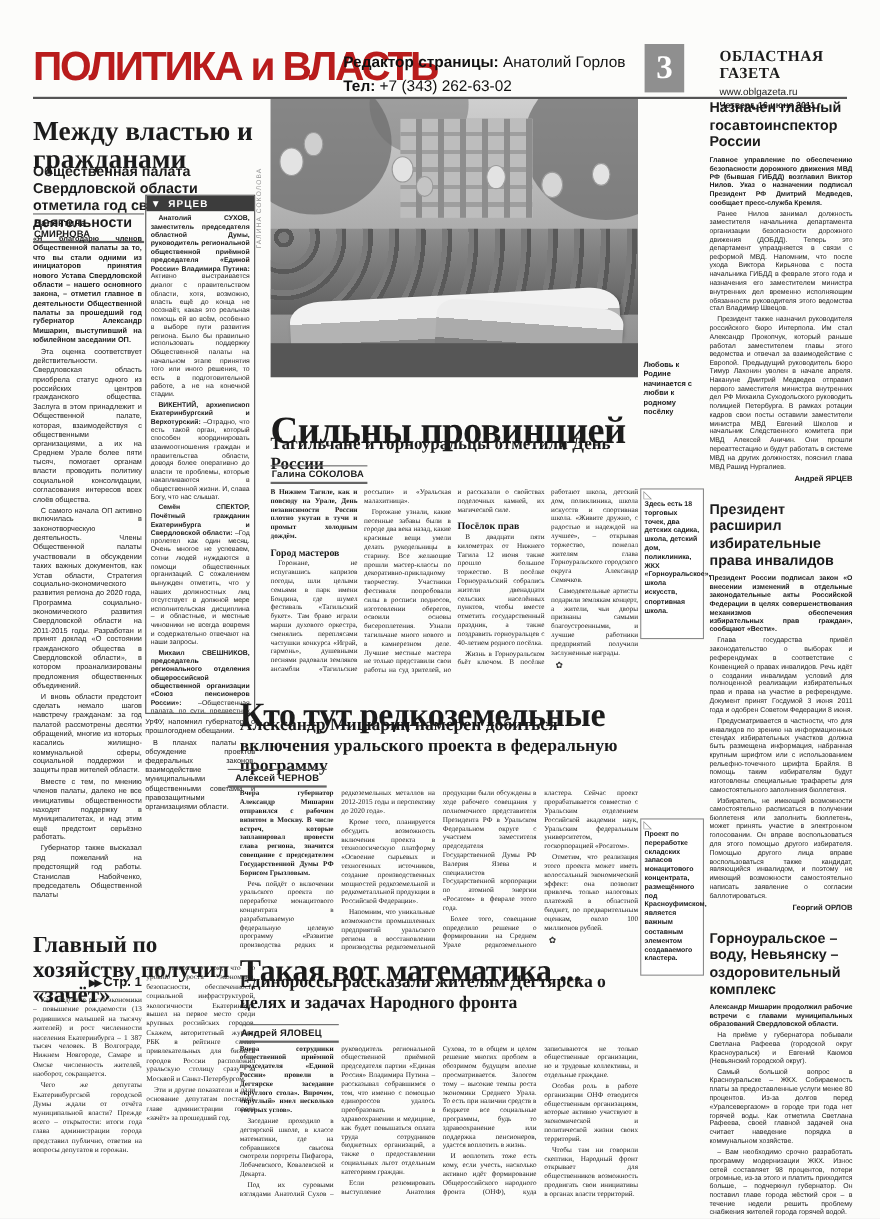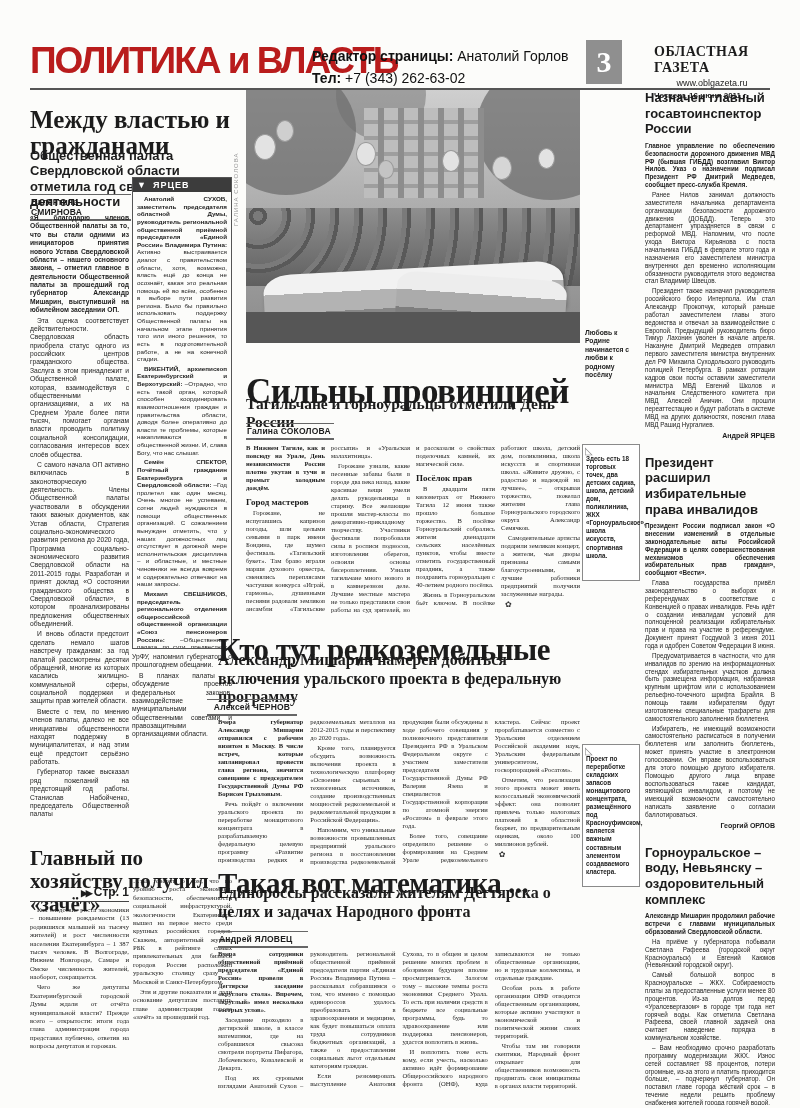--- a/index.html
+++ b/index.html
@@ -13,21 +13,21 @@
   
   .masthead{left:30px;top:38px;width:740px;height:50px;border-bottom:2px solid #555;}
   .section-title{left:0;top:2px;font-size:37px;font-weight:700;color:#b91c1c;
                  letter-spacing:-2px;font-family:"Liberation Sans",sans-serif;}
   .editor{left:282px;top:8px;font-size:14px;line-height:1.55;color:#111;}
   .pagenum{left:556px;top:2px;width:36px;height:44px;background:#8f8f8f;color:#fff;
            display:flex;align-items:center;justify-content:center;
            font:700 30px "Liberation Serif",serif;}
   .brand{left:624px;top:6px;width:116px;}
   .brand-title{font:700 14px "Liberation Serif",serif;letter-spacing:.5px;}
-  .brand-site{font-size:9px;margin-top:2px;text-align:center;}
+  .brand-site{font-size:9px;margin-top:2px;}
   .brand-date{font-size:8px;font-weight:700;margin-top:3px;}
 
   
   .byline{font-size:8.5px;font-weight:700;border-top:1px solid #666;border-bottom:2px solid #666;
           padding:2px 1px;letter-spacing:.2px;}
   .bsub{font:700 9px "Liberation Serif",serif;margin:5px 0 2px 0;text-indent:0;}
   .lead-b{font-weight:700;text-indent:0;}
   .endmark{display:inline-block;font-size:8px;color:#333;margin-left:4px;}
 
   

